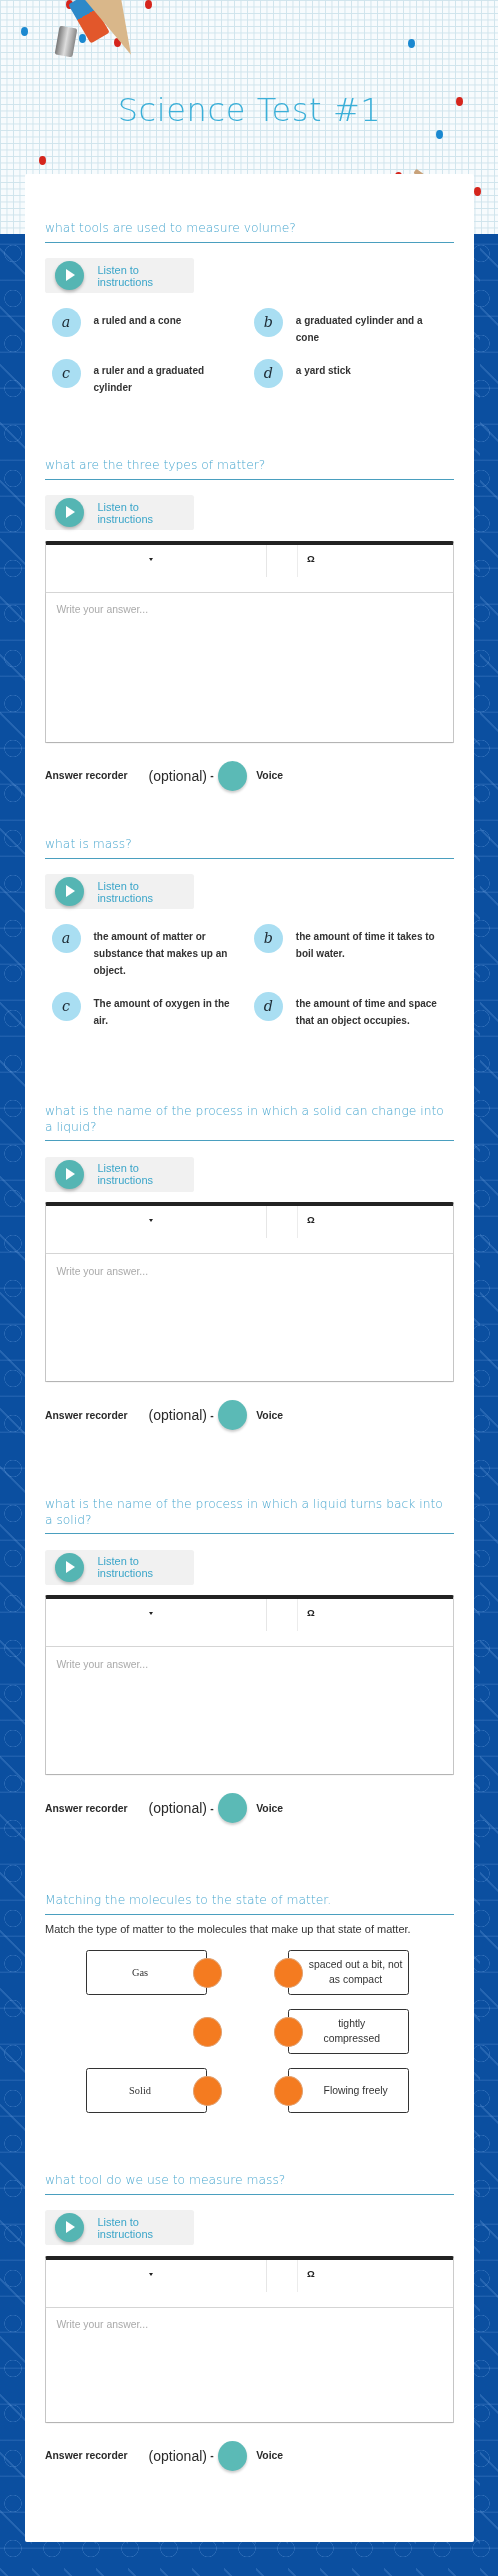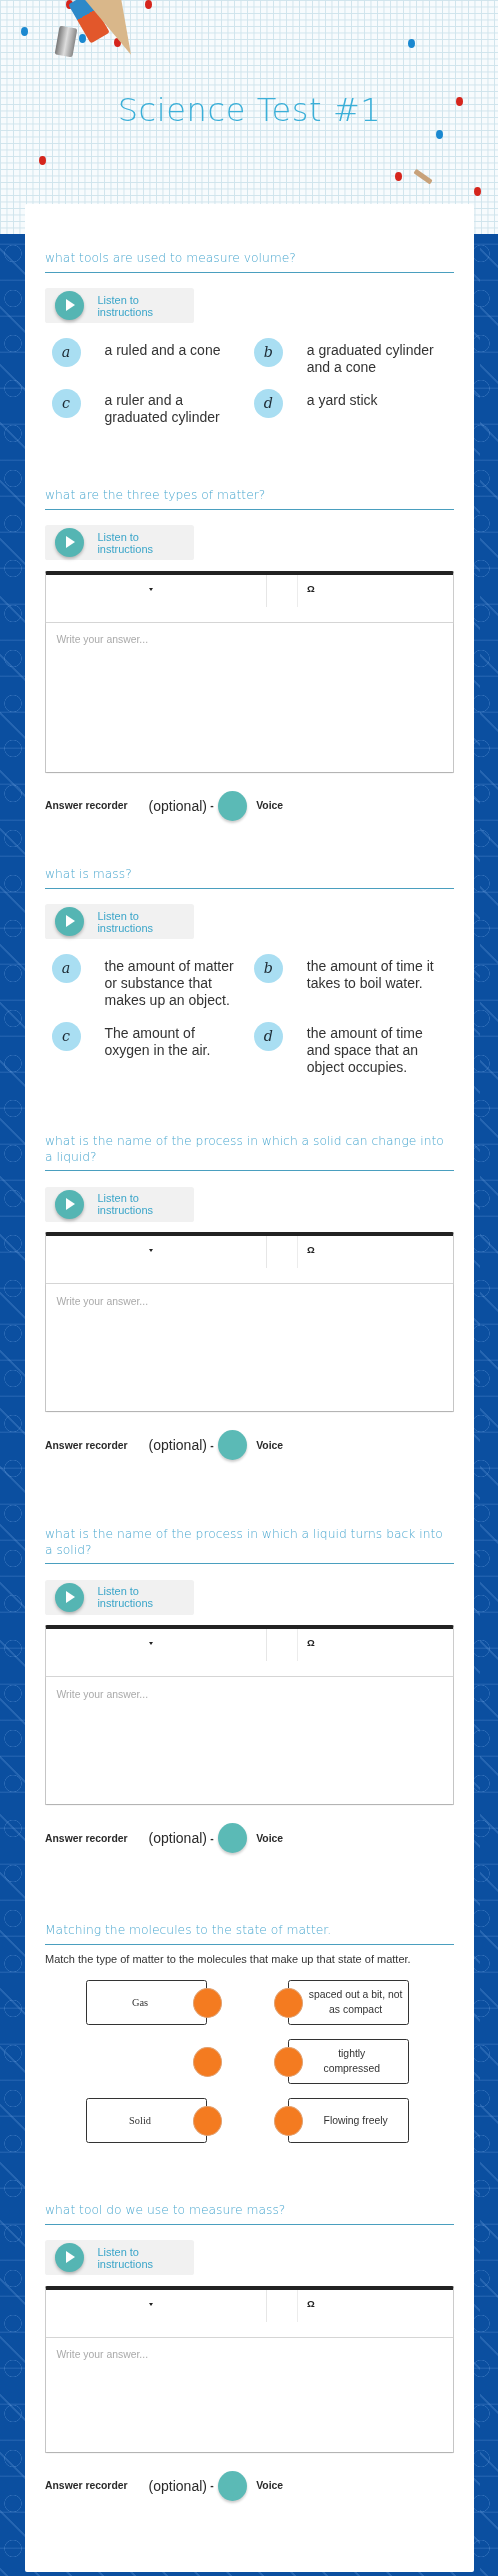--- a/index.html
+++ b/index.html
@@ -52,21 +52,21 @@
     position: absolute; left: 413px; top: 174px; width: 19.5px; height: 5.2px;
     background: #c8a27a; transform: rotate(35deg); border-radius: 1.3px;
   }
   .page-title {
     position: absolute; left: 0; top: 91px; width: 499px; text-align: center;
     font-family: "DejaVu Sans", sans-serif; font-weight: 300;
     font-size: 32px; color: #3aafd8; letter-spacing: 0.6px;
   }
 
   .card {
-    position: absolute; left: 25px; top: 204px; width: 449px; height: 2368px;
+    position: absolute; left: 25px; top: 174px; width: 449px; height: 2368px;
     background: #fff; border-radius: 1.9px; padding-left: 29px;
   }
   .q { position: absolute; left: 20px; width: 409px; }
   .q-heading {
     font-family: "DejaVu Sans", sans-serif; font-weight: 300;
     font-size: 12.3px; color: #4aa7cf; line-height: 15.6px;
     padding-bottom: 5.2px; border-bottom: 0.6px solid #4a9fbf;
   }
   .listen {
     display: flex; align-items: center; margin-top: 15.6px;
@@ -84,21 +84,21 @@
   .listen-label { margin-left: 13px; font-size: 11px; color: #3aa5c9; }
 
   .options { display: grid; grid-template-columns: 201px 201px; column-gap: 1.3px; margin-top: 14.3px; row-gap: 13px; }
   .opt { display: flex; align-items: flex-start; }
   .opt-letter {
     width: 29px; height: 29px; flex: 0 0 29px; border-radius: 50%; background: #a9def2;
     display: flex; align-items: center; justify-content: center;
     font-family: "DejaVu Serif", serif; font-style: italic; font-size: 14.3px; color: #1d2a33;
     margin-left: 6.5px; cursor: pointer;
   }
-  .opt-text { margin-left: 24px; font-size: 14px; line-height: 17px; color: #333; padding-top: 3.9px; padding-right: 3.9px; }
+  .opt-text { margin-left: 13px; font-size: 10px; line-height: 17px; color: #333; padding-top: 3.9px; padding-right: 3.9px; font-weight: bold; }
 
   .editor { margin-top: 10.4px; border: 0.6px solid #ccc; border-top: 4.5px solid #222; border-radius: 1.9px 1.9px 0 0; }
   .toolbar { height: 48px; position: relative; border-bottom: 1.3px solid #d5d5d5; }
   .tb-dropdown { position: absolute; left: 0; top: 0; width: 221px; height: 32px; border-right: 0.6px solid #e6e6e6; cursor: pointer; }
   .tb-caret {
     position: absolute; left: 103px; top: 13px;
     border-top: 3.2px solid #222; border-left: 2.6px solid transparent; border-right: 2.6px solid transparent;
   }
   .tb-sep { position: absolute; left: 251px; top: 0; width: 0.6px; height: 32px; background: #ececec; }
   .tb-omega { position: absolute; left: 261px; top: 7.8px; font-size: 9.7px; font-weight: bold; color: #222; cursor: pointer; }

